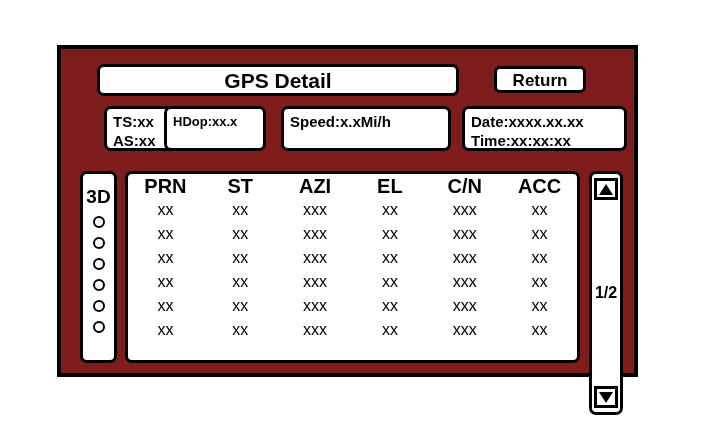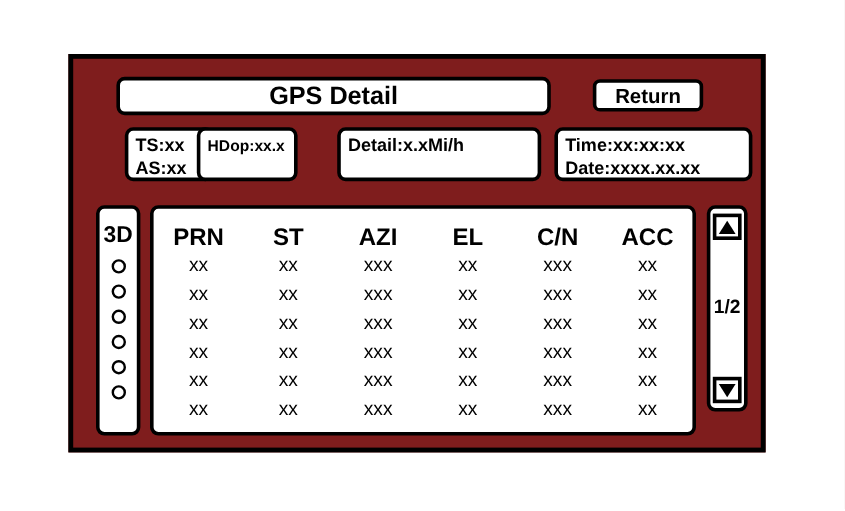--- a/index.html
+++ b/index.html
@@ -83,21 +83,21 @@
     height: 45px;
     padding: 3px 6px 0 6px;
   }
   .status-line {
     font-size: 15px;
     font-weight: 700;
     line-height: 19px;
     white-space: nowrap;
   }
   #status-ts   { left: 19px;  width: 74px; margin-left: 24px;  }
-  #status-dop  { left: 103px; width: 84px; }
+  #status-dop  { left: 103px; width: 102px; }
   #status-speed{ left: 220px; width: 170px; }
   #status-date { left: 401px; width: 165px; }
 
   #status-dop .status-line { font-size: 13px; }
   #status-date .status-line { font-size: 15px; line-height: 19px; }
 
   
   #fix-panel {
     left: 19px;
     top: 122px;
@@ -132,38 +132,38 @@
     overflow: hidden;
   }
   #sat-table {
     width: 100%;
     border-collapse: collapse;
     table-layout: fixed;
   }
   #sat-table th {
     font-size: 20px;
     font-weight: 700;
-    padding: 13px 0 1px 0;
+    padding: 1px 0 1px 0;
     text-align: center;
     line-height: 22px;
   }
   #sat-table td {
     font-size: 16px;
     font-weight: 400;
     text-align: center;
     padding: 0;
     line-height: 24px;
   }
 
   
   #scroll-panel {
     left: 528px;
     top: 122px;
     width: 34px;
-    height: 172px;
+    height: 244px;
     display: flex;
     flex-direction: column;
     align-items: center;
     justify-content: space-between;
     padding: 4px 0;
     gap: 35px;
   }
   .arrow-button {
     width: 24px;
     height: 22px;
@@ -209,26 +209,26 @@
   <div class="panel status-box" id="status-ts">
     <div class="status-line">TS:xx</div>
     <div class="status-line">AS:xx</div>
   </div>
 
   <div class="panel status-box" id="status-dop">
     <div class="status-line">HDop:xx.x</div>
   </div>
 
   <div class="panel status-box" id="status-speed">
-    <div class="status-line">Detail:x.xMi/h</div>
+    <div class="status-line">Speed:x.xMi/h</div>
   </div>
 
   <div class="panel status-box" id="status-date">
+    <div class="status-line">Date:xxxx.xx.xx</div>
     <div class="status-line">Time:xx:xx:xx</div>
-    <div class="status-line">Date:xxxx.xx.xx</div>
   </div>
 
   <div class="panel" id="fix-panel">
     <div id="fix-label">3D</div>
     <div class="fix-dot"></div>
     <div class="fix-dot"></div>
     <div class="fix-dot"></div>
     <div class="fix-dot"></div>
     <div class="fix-dot"></div>
     <div class="fix-dot"></div>

